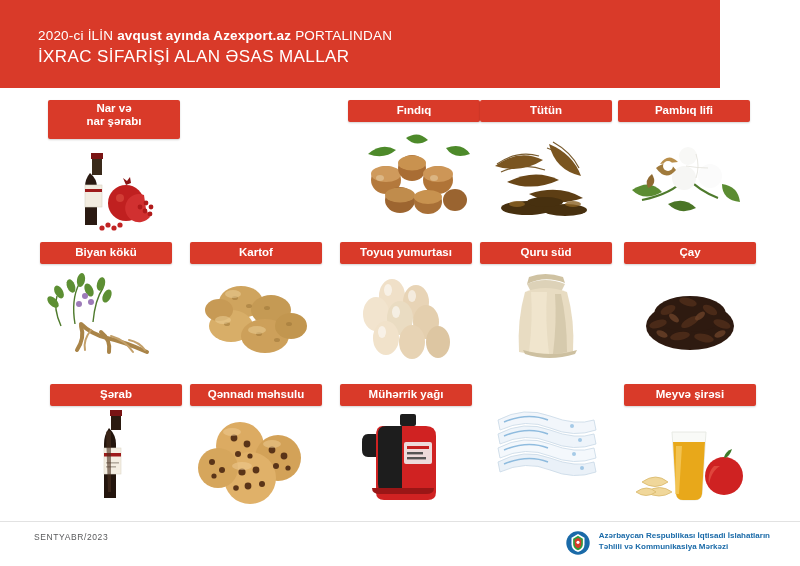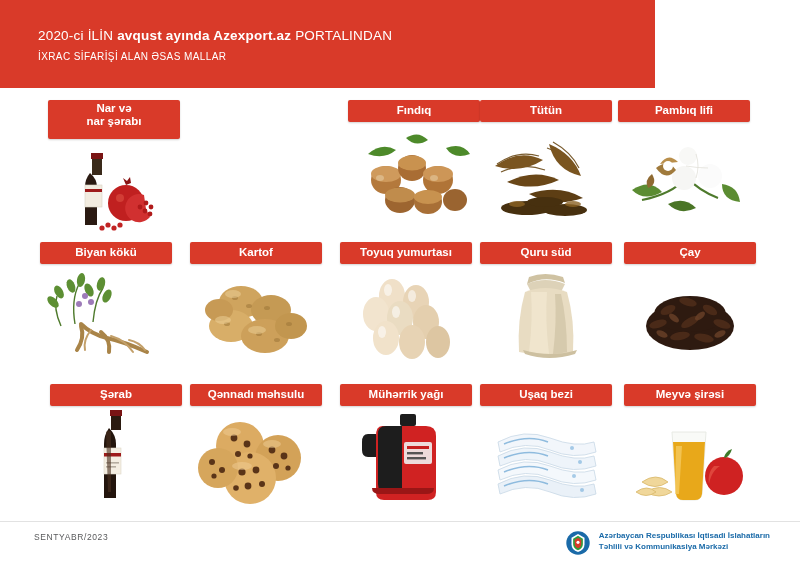--- a/index.html
+++ b/index.html
@@ -19,41 +19,41 @@
     height: 566px;
     background: #ffffff;
     box-sizing: border-box;
   }
 
   
   .header {
     position: absolute;
     left: 0;
     top: 0;
-    width: 655px;
+    width: 720px;
     height: 88px;
     background: #d93a29;
   }
   .header-text {
     position: absolute;
     left: 38px;
     top: 26px;
     width: 580px;
     color: #ffffff;
   }
   .header-line1 {
     font-size: 13.5px;
     letter-spacing: .2px;
     line-height: 19px;
     white-space: nowrap;
   }
   .header-line1 .plain { font-weight: normal; }
   .header-line1 .bold { font-weight: bold; }
   .header-line2 {
-    font-size: 10px;
+    font-size: 17px;
     letter-spacing: .4px;
     line-height: 19px;
     white-space: nowrap;
     margin-top: 2px;
   }
 
   
   .badge {
     position: absolute;
     right: 24px;
@@ -484,21 +484,20 @@
             <rect x="58" y="34" width="28" height="22" rx="2" fill="#f0f0f0" opacity=".9"></rect>
             <rect x="61" y="38" width="22" height="3" fill="#c51f1f"></rect>
             <rect x="61" y="44" width="16" height="2.4" fill="#555"></rect>
             <rect x="61" y="49" width="19" height="2.4" fill="#555"></rect>
             <path d="M34 86 h46 q8 0 8 -6 h-62 q0 6 8 6 z" fill="#9a1616"></path>
           </svg>
         </div>
       </div>
 
       <div class="card" style="left:450px;">
-        <div class="label">Uşaq bezi</div>
         <div class="pic">
           <svg width="124" height="96" viewBox="0 0 124 96">
             <g>
               <path d="M14 34 q26 -14 52 -4 q26 10 44 4 l2 10 q-22 8 -46 -2 q-24 -10 -50 2 z" fill="#f2f6fb" stroke="#c8d8e6" stroke-width=".8"></path>
               <path d="M14 48 q26 -14 52 -4 q26 10 44 4 l2 10 q-22 8 -46 -2 q-24 -10 -50 2 z" fill="#eef4fa" stroke="#c8d8e6" stroke-width=".8"></path>
               <path d="M14 62 q26 -14 52 -4 q26 10 44 4 l2 10 q-22 8 -46 -2 q-24 -10 -50 2 z" fill="#f4f8fc" stroke="#c8d8e6" stroke-width=".8"></path>
               <path d="M14 76 q26 -14 52 -4 q26 10 44 4 l2 10 q-22 8 -46 -2 q-24 -10 -50 2 z" fill="#eaf1f8" stroke="#c8d8e6" stroke-width=".8"></path>
             </g>
             <g stroke="#7fb2da" stroke-width="1.6" fill="none" opacity=".85">
               <path d="M20 36 q24 -10 44 -2"></path>

